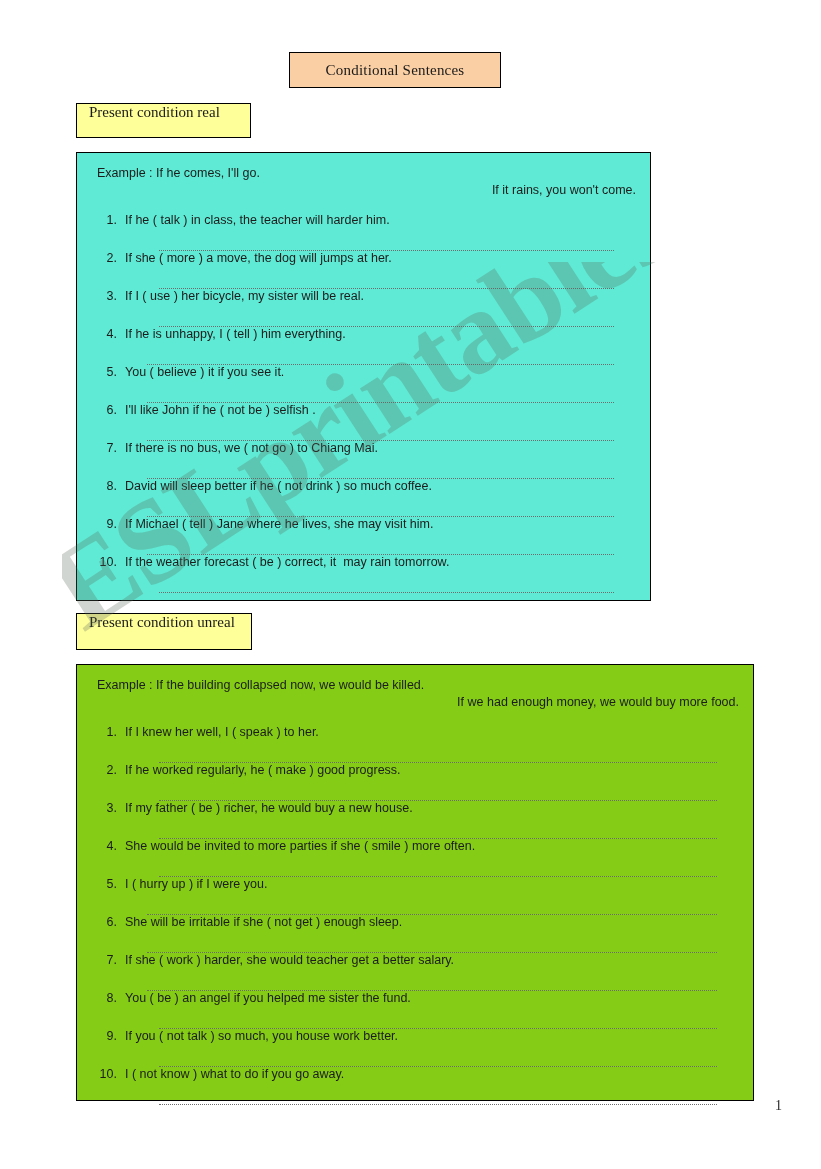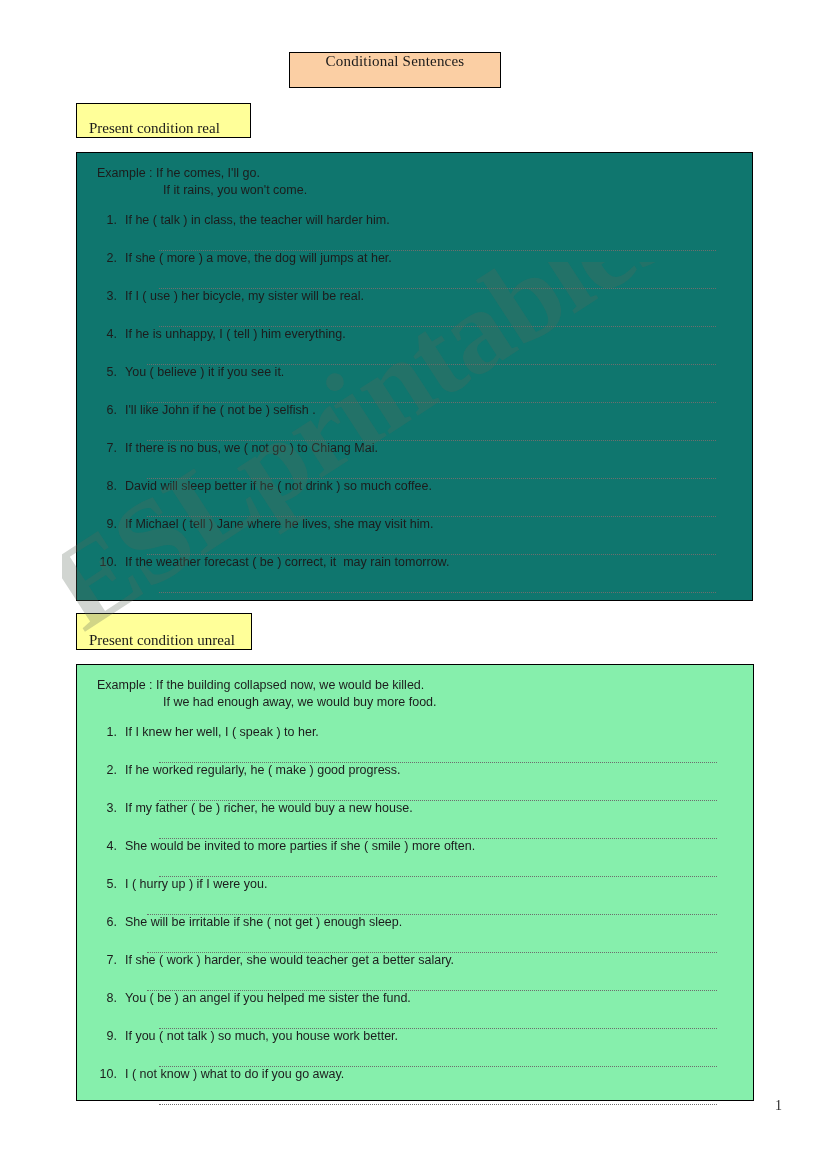--- a/index.html
+++ b/index.html
@@ -23,68 +23,69 @@
   
   .title-box {
     position: absolute;
     left: 289px;
     top: 52px;
     width: 212px;
     height: 36px;
     background: #fbcfa4;
     border: 1px solid #000000;
     display: flex;
-    align-items: flex-start;
+    align-items: center;
     justify-content: center;
     box-sizing: border-box;
   }
   .title-text {
     font-family: "Liberation Serif", serif;
     font-size: 15px;
     color: #1a1a1a;
     letter-spacing: .2px;
   }
 
   
   .chip {
     position: absolute;
     background: #ffff99;
     border: 1px solid #000000;
     box-sizing: border-box;
     display: flex;
-    align-items: flex-end;
+    align-items: flex-start;
     padding-left: 12px;
   }
   .chip-text {
     font-family: "Liberation Serif", serif;
     font-size: 15px;
     color: #1a1a1a;
   }
   #chip-real  { left: 76px; top: 103px; width: 175px; height: 35px; }
   #chip-unreal{ left: 76px; top: 613px; width: 176px; height: 37px; }
 
   
   .panel {
     position: absolute;
     border: 1px solid #000000;
     box-sizing: border-box;
     padding: 12px 14px 0 14px;
   }
-  #panel-real   { left: 76px; top: 152px;  width: 677px; height: 449px; background: #0f766e; }
-  #panel-unreal { left: 76px; top: 664px;  width: 678px; height: 437px; background: #86efac; }
+  #panel-real   { left: 76px; top: 152px;  width: 575px; height: 449px; background: #5eead4; }
+  #panel-unreal { left: 76px; top: 664px;  width: 678px; height: 437px; background: #84cc16; }
 
   .example {
     font-size: 12.5px;
     color: #1c1c1c;
     line-height: 17px;
     padding-left: 6px;
   }
   .example .cont {
     display: block;
     padding-left: 66px;
+    text-align: right;
   }
 
   .items {
     margin: 0;
     padding: 0;
     list-style: none;
     margin-top: 14px;
   }
   .item {
     display: flex;
@@ -230,21 +231,21 @@
     </ul>
   </div>
 
   <div class="chip" id="chip-unreal">
     <span class="chip-text">Present condition unreal</span>
   </div>
 
   <div class="panel" id="panel-unreal">
     <div class="example">
       <span>Example : If the building collapsed now, we would be killed.</span>
-      <span class="cont">If we had enough away, we would buy more food.</span>
+      <span class="cont">If we had enough money, we would buy more food.</span>
     </div>
 
     <ul class="items">
       <li class="item">
         <span class="item-num">1.</span>
         <span class="item-text">If I knew her well, I ( speak ) to her.</span>
       </li>
       <div class="answer-line indent"></div>
 
       <li class="item">

